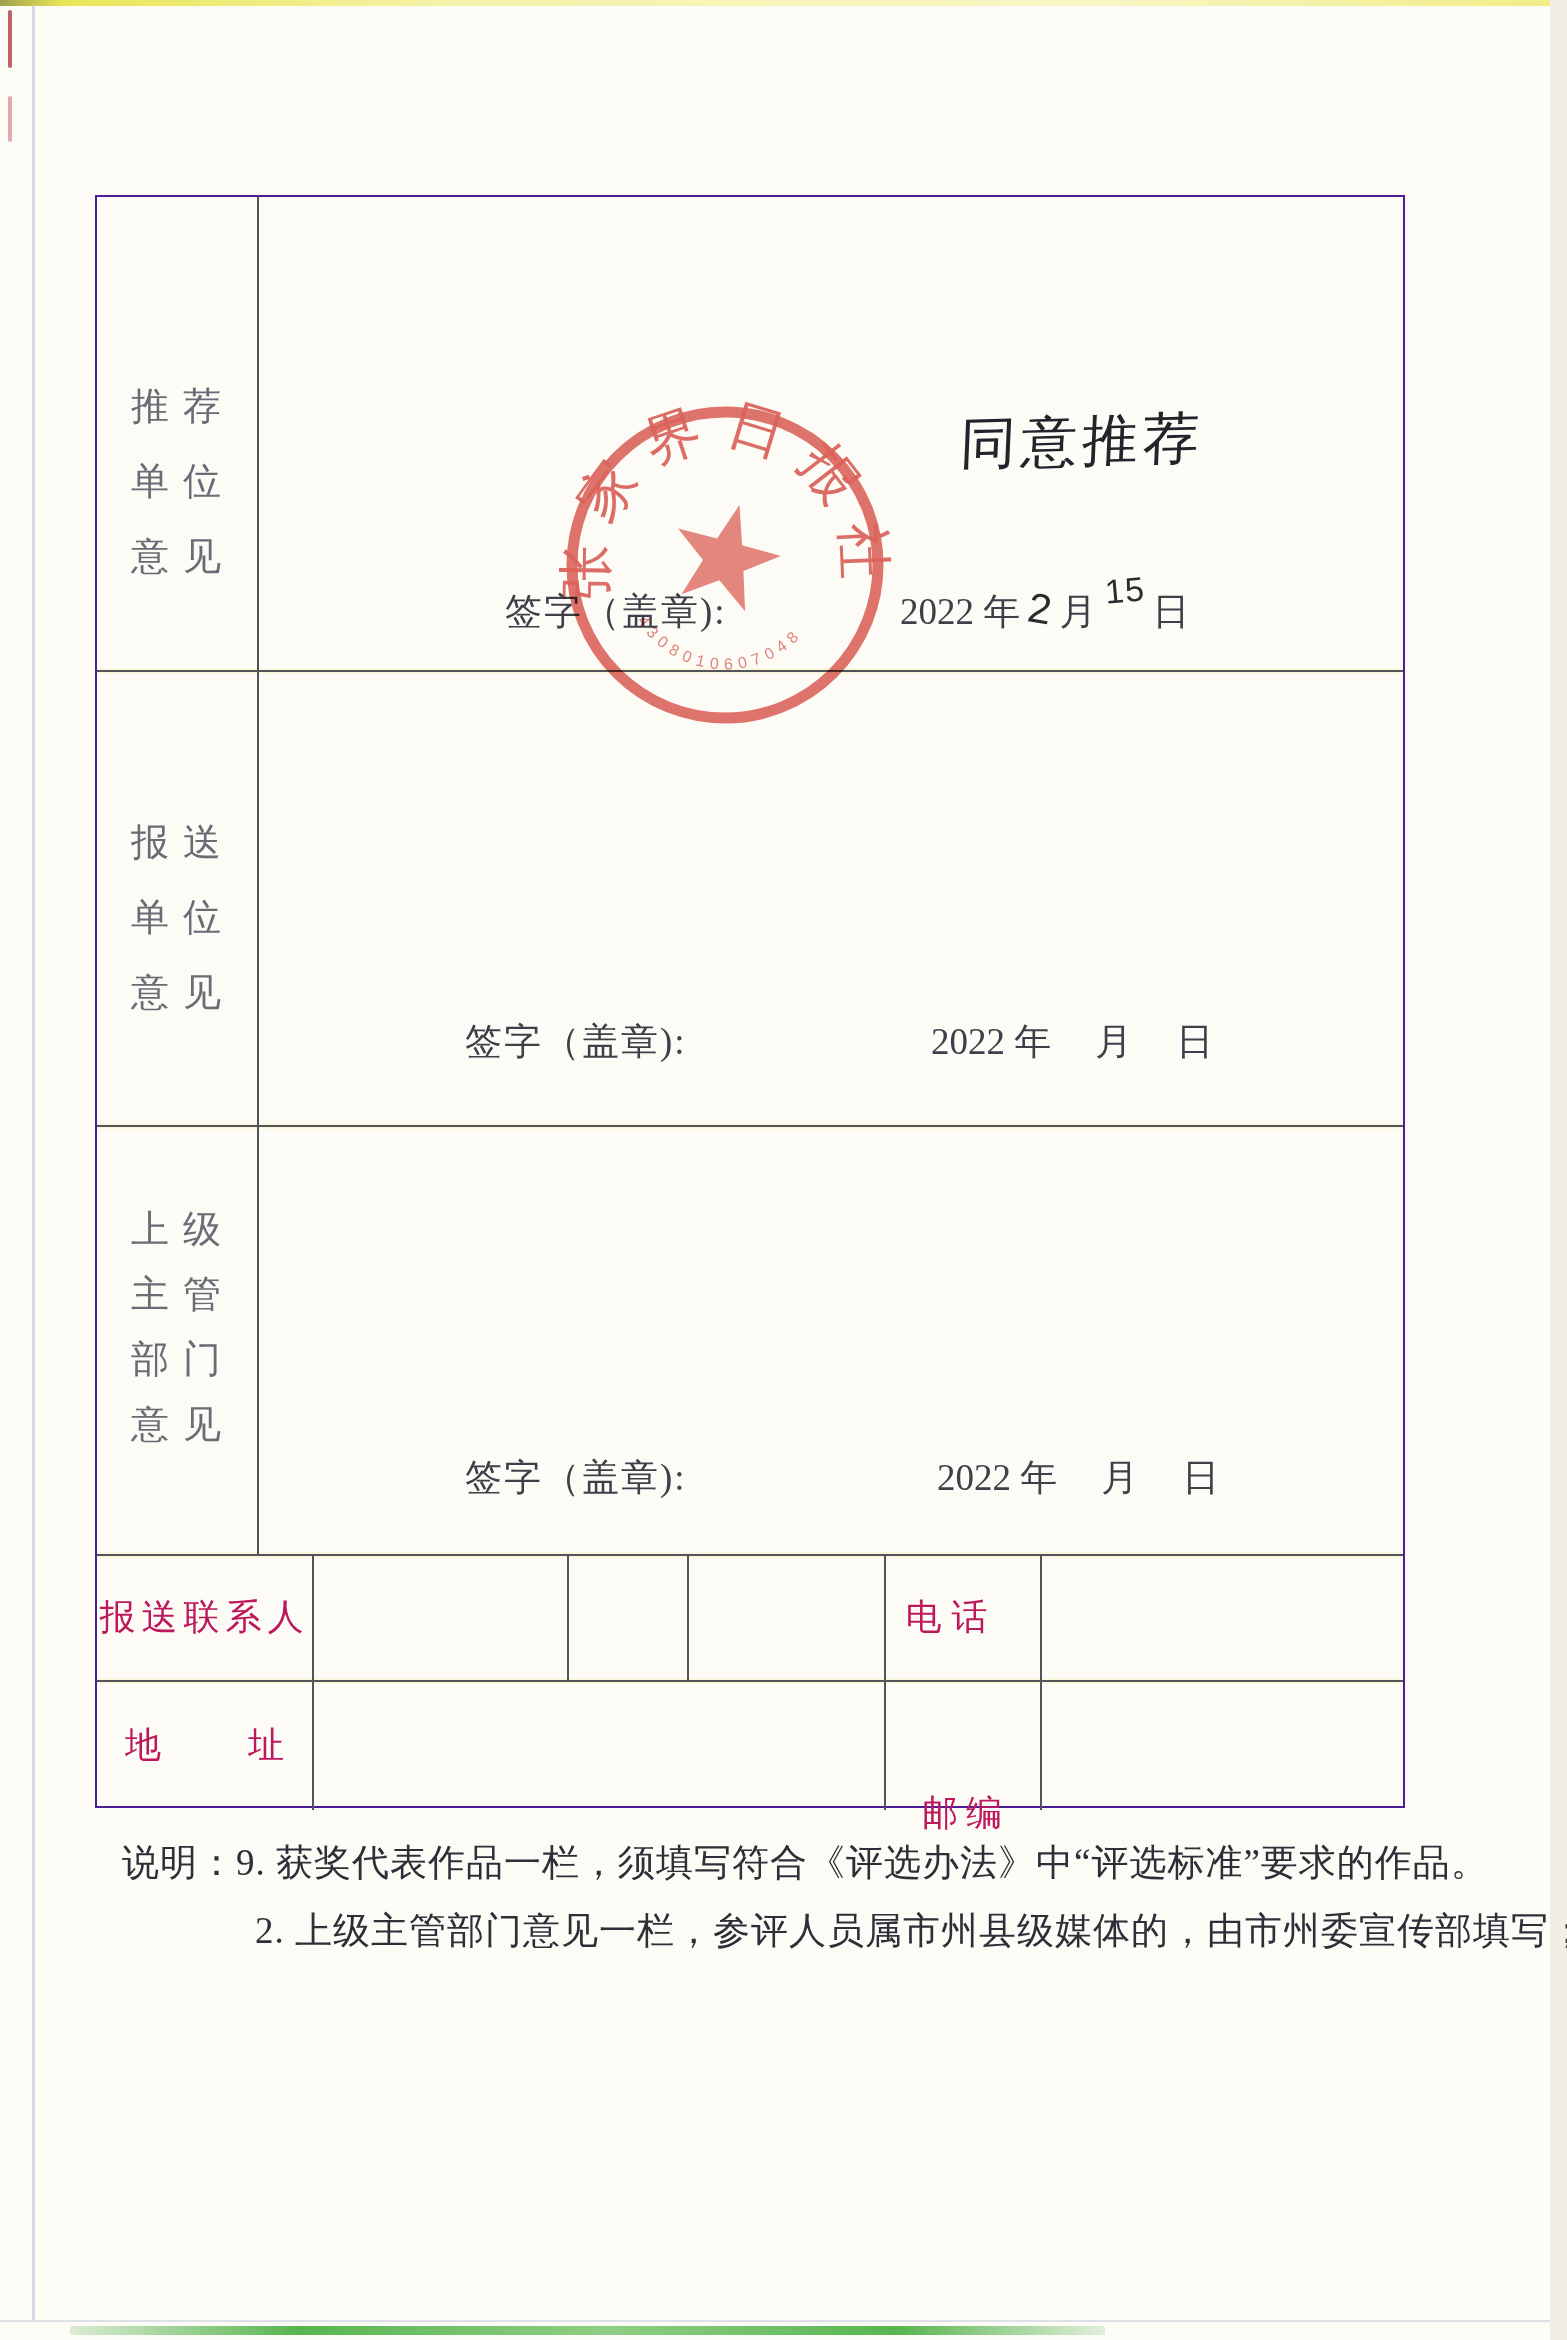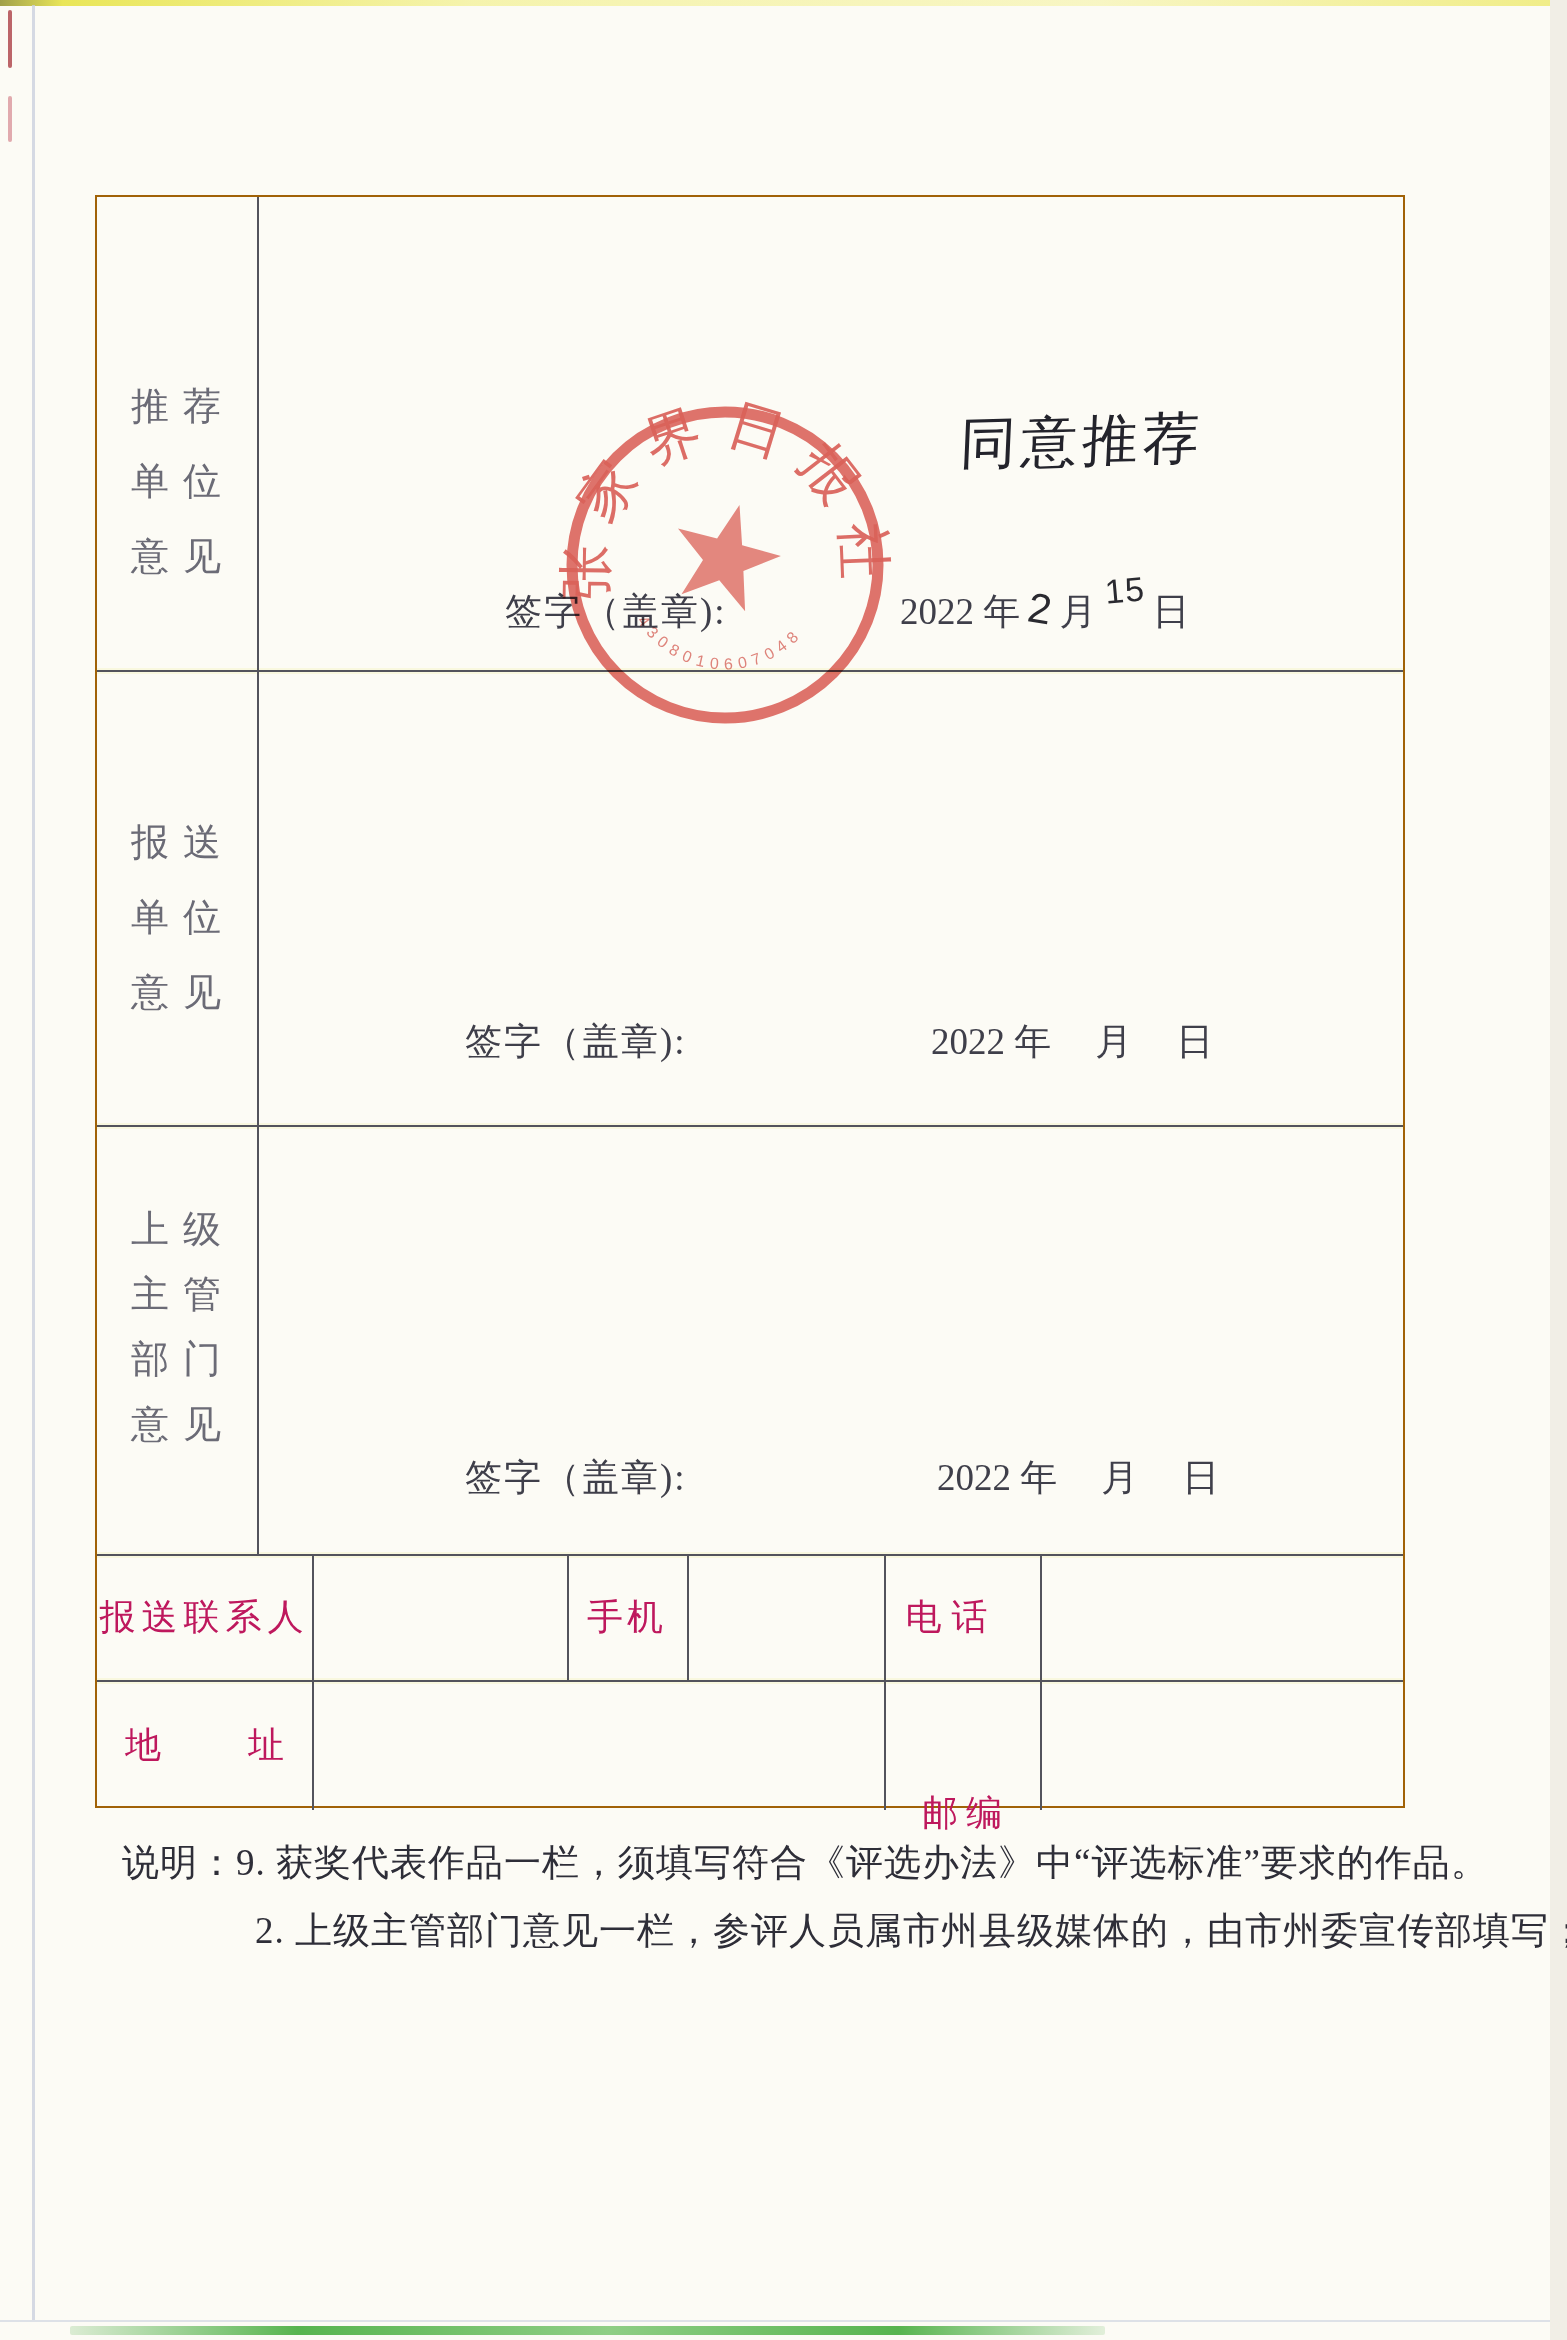--- a/index.html
+++ b/index.html
@@ -15,21 +15,21 @@
     background:linear-gradient(90deg,#90902c 0,#e6e23c 4%,#f4f2a0 30%,#f7f5bb 70%,#eeea72 100%);opacity:.85;}
   .left-vline{left:32px;top:5px;width:3px;height:2316px;background:#cbd1de;opacity:.8;}
   .red-sliver-a{left:8px;top:10px;width:4px;height:58px;background:#b04a50;opacity:.85;border-radius:2px;}
   .red-sliver-b{left:8px;top:96px;width:4px;height:46px;background:#d9969c;opacity:.8;border-radius:2px;}
   .bottom-edge-line{left:0;top:2320px;width:1567px;height:2px;background:#dde1e7;}
   .bottom-green-strip{left:70px;top:2326px;width:1035px;height:9px;border-radius:2px;
     background:linear-gradient(90deg,rgba(120,190,110,.25) 0,#57b44f 22%,#8fce85 52%,#57b44f 80%,rgba(120,190,110,.2) 100%);}
   .right-edge{left:1550px;top:0;width:17px;height:2340px;background:#f1eee6;}
   
   .table{position:absolute;left:95px;top:195px;width:1310px;height:1613px;
-    border:2px solid #a16207;box-sizing:border-box;}
+    border:2px solid #4c1d95;box-sizing:border-box;}
   .hline{position:absolute;height:2px;background:#53535c;left:0;width:1306px;
     box-shadow:0 -2px 0 rgba(240,236,130,.18),0 2px 0 rgba(240,236,130,.18);}
   .vline{position:absolute;width:2px;background:#53535c;}
   
   .col-label{position:absolute;left:0;width:158px;text-align:center;
     color:#6b6b76;font-size:38px;}
   .col-label span{display:block;letter-spacing:14px;text-indent:14px;}
   .lh75 span{line-height:75px;}
   .lh65 span{line-height:65px;}
   
@@ -131,21 +131,20 @@
     </div>
     <div class="sig-label" style="left:368px;top:1256px;">签字（盖章):</div>
     <div class="date-line date-gap44" style="left:840px;top:1256px;">
       <span>2022 年</span>
       <span>月</span>
       <span>日</span>
     </div>
 
     <div class="cell center" style="left:0;top:1357px;width:215px;height:126px;letter-spacing:6px;">报送联系人</div>
     <div class="cell" style="left:215px;top:1357px;width:255px;height:126px;"></div>
-    <div class="cell center" style="left:470px;top:1357px;width:120px;height:126px;letter-spacing:4px;">手机</div>
     <div class="cell" style="left:590px;top:1357px;width:197px;height:126px;"></div>
     <div class="cell center" style="left:787px;top:1357px;width:125px;height:126px;letter-spacing:10px;text-indent:10px;">电话</div>
     <div class="cell" style="left:943px;top:1357px;width:363px;height:126px;"></div>
 
     <div class="cell" style="left:0;top:1483px;width:215px;height:130px;justify-content:space-between;padding:0 28px;">
       <span>地</span>
       <span>址</span>
     </div>
     <div class="cell" style="left:215px;top:1483px;width:572px;height:130px;"></div>
     <div class="cell center" style="left:787px;top:1551px;width:156px;height:130px;letter-spacing:8px;text-indent:8px;">邮编</div>

